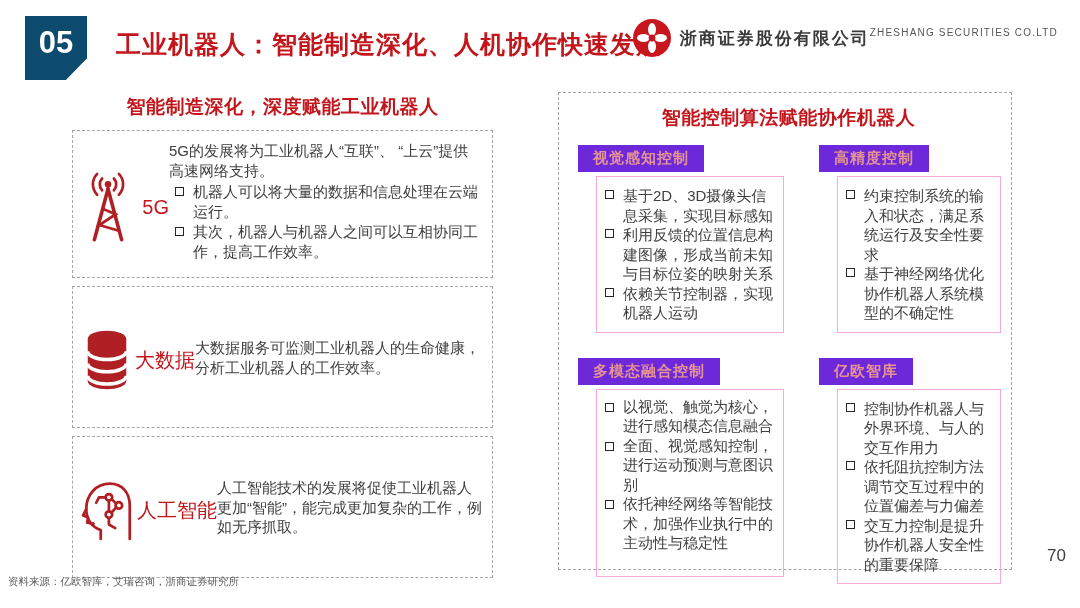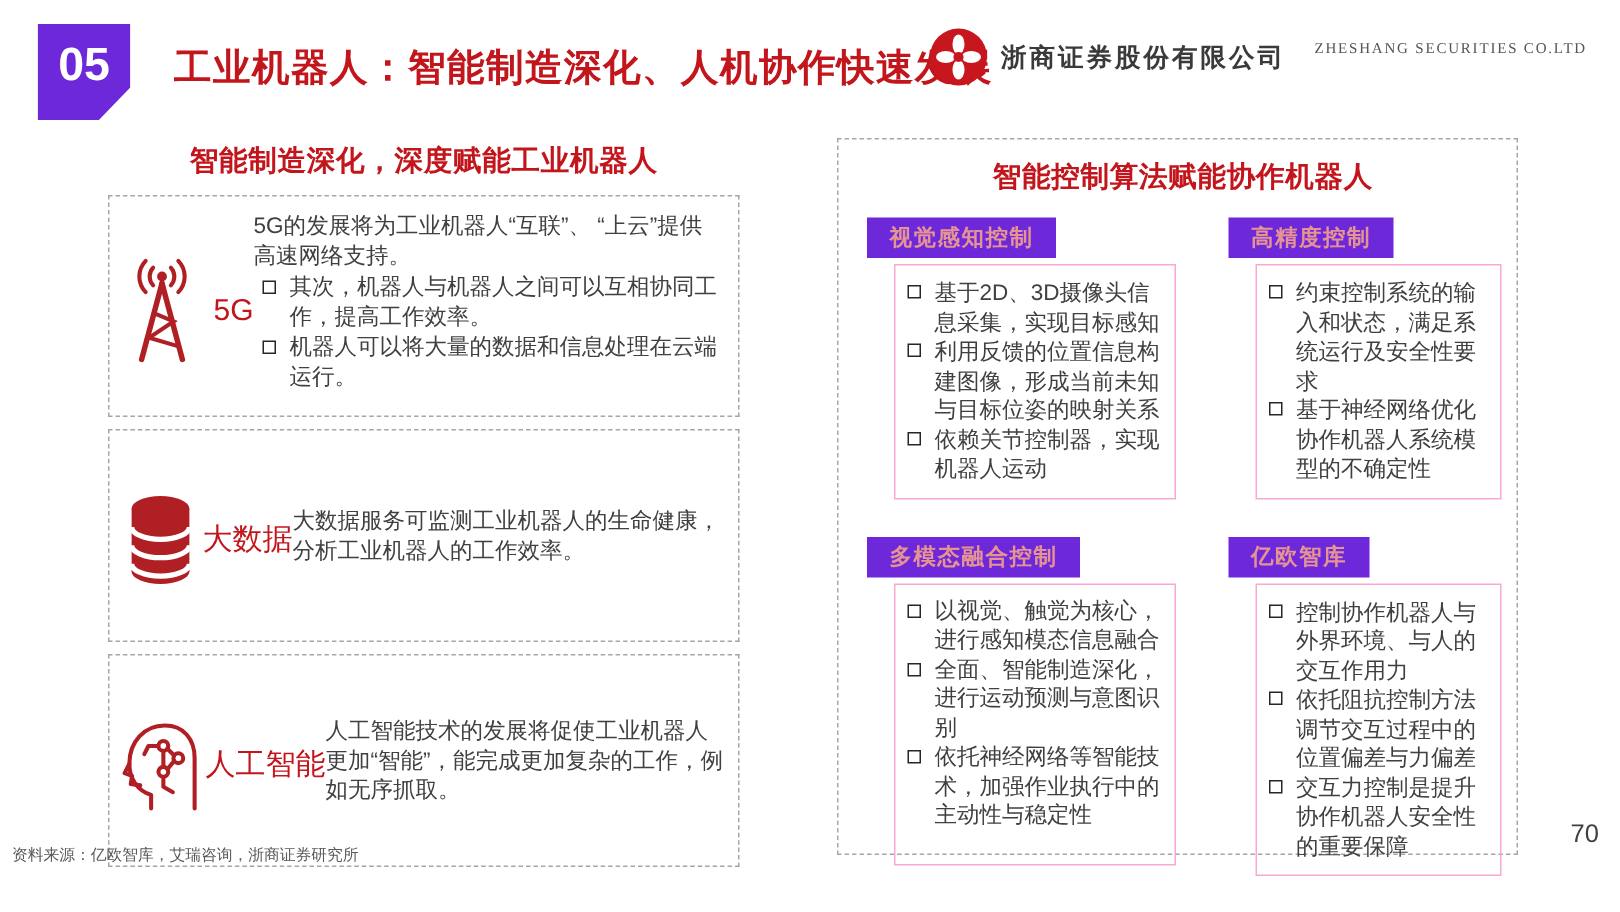--- a/index.html
+++ b/index.html
@@ -6,38 +6,38 @@
   html,body { width:1080px; height:608px; }
   body {
     font-family:"Liberation Sans","DejaVu Sans",sans-serif;
     background:#ffffff; color:#404040; position:relative; overflow:hidden;
   }
   .slide { position:absolute; inset:0; }
 
   
   .badge {
     position:absolute; left:25px; top:16px; width:62px; height:64px;
-    background:#6d28d9; color:#fff; font-size:31px; font-weight:bold;
+    background:#0c4a6e; color:#fff; font-size:31px; font-weight:bold;
     display:flex; align-items:flex-start; justify-content:center; padding-top:9px;
     clip-path:polygon(0 0,100% 0,100% 66%,66% 100%,0 100%);
   }
   .main-title {
     position:absolute; left:116px; top:28px; font-size:25px; font-weight:bold;
     color:#C3161C; letter-spacing:1px; white-space:nowrap;
   }
   .logo { position:absolute; right:22px; top:18px; display:flex; align-items:center; gap:8px; }
   .logo-text { display:flex; }
   .logo-cn {
     font-family:"Liberation Serif","DejaVu Serif",serif; font-size:17px; font-weight:bold;
     color:#3a3a3a; letter-spacing:2px; white-space:nowrap;
   }
   .logo-rule { height:2px; background:#C8161E; margin:2px 0 2px 0; }
   .logo-en {
-    font-family:Liberation Serif, serif; font-size:10px;
-    color:#555; letter-spacing:1.2px; white-space:nowrap;margin-left:19px;
+    font-family:Liberation Sans, sans-serif; font-size:10px;
+    color:#555; letter-spacing:1.2px; white-space:nowrap;
   }
 
   
   .left-panel { position:absolute; left:72px; top:94px; width:421px; }
   .panel-title {
     text-align:center; color:#C3161C; font-size:19px; font-weight:bold;
     letter-spacing:0.5px; white-space:nowrap;
   }
   .lcard {
     position:absolute; left:0; width:421px; border:1.5px dashed #A6A6A6;
@@ -81,21 +81,21 @@
     border:1px solid #f9a8d4; margin-top:4px; padding:9px 4px 9px 6px;
     font-size:15px; line-height:1.3;margin-left:18px;
   }
   .rcell-0 .rbox { min-height:148px; }
   .rcell-1 .rbox { min-height:146px; }
   .rcell-2 .rbox { min-height:188px;font-family:Liberation Mono, monospace; }
   .rcell-3 .rbox { min-height:188px; }
   .rbox .sq { margin-top:4px; }
 
   
-  .source { position:absolute; left:8px; top:563px; font-size:10.5px; color:#595959;text-align:right; }
+  .source { position:absolute; left:8px; top:575px; font-size:10.5px; color:#595959;text-align:right; }
   .page-num { position:absolute; right:14px; top:546px; font-size:17px; color:#404040; }
 
   svg { display:block; }
 </style>
 </head>
 <body>
 
 <div class="slide">
 
   <div class="badge">
@@ -139,26 +139,26 @@
           </svg>
         </span>
         <span class="icon-label">5G</span>
       </div>
       <div class="lcard-text">
         <div class="lead">5G的发展将为工业机器人“互联”、 “上云”提供高速网络支持。</div>
         <div class="lbullets">
 
             <div class="bullet">
               <span class="sq"></span>
+              <span class="bt">机器人可以将大量的数据和信息处理在云端运行。</span>
+            </div>
+
+            <div class="bullet">
+              <span class="sq"></span>
               <span class="bt">其次，机器人与机器人之间可以互相协同工作，提高工作效率。</span>
-            </div>
-
-            <div class="bullet">
-              <span class="sq"></span>
-              <span class="bt">机器人可以将大量的数据和信息处理在云端运行。</span>
             </div>
           </div>
       </div>
     </div>
 
     <div class="lcard lcard-2">
       <div class="icon-col">
         <span>
           <svg width="56" height="66" viewBox="0 0 64 72">
             <g fill="#B01F24">
@@ -249,21 +249,21 @@
         <span class="rbar">多模态融合控制</span>
         <div class="rbox">
 
             <div class="bullet">
               <span class="sq"></span>
               <span class="bt">以视觉、触觉为核心，进行感知模态信息融合</span>
             </div>
 
             <div class="bullet">
               <span class="sq"></span>
-              <span class="bt">全面、智能制造深化，进行运动预测与意图识别</span>
+              <span class="bt">全面、视觉感知控制，进行运动预测与意图识别</span>
             </div>
 
             <div class="bullet">
               <span class="sq"></span>
               <span class="bt">依托神经网络等智能技术，加强作业执行中的主动性与稳定性</span>
             </div>
           </div>
       </div>
 
       <div class="rcell rcell-3">

